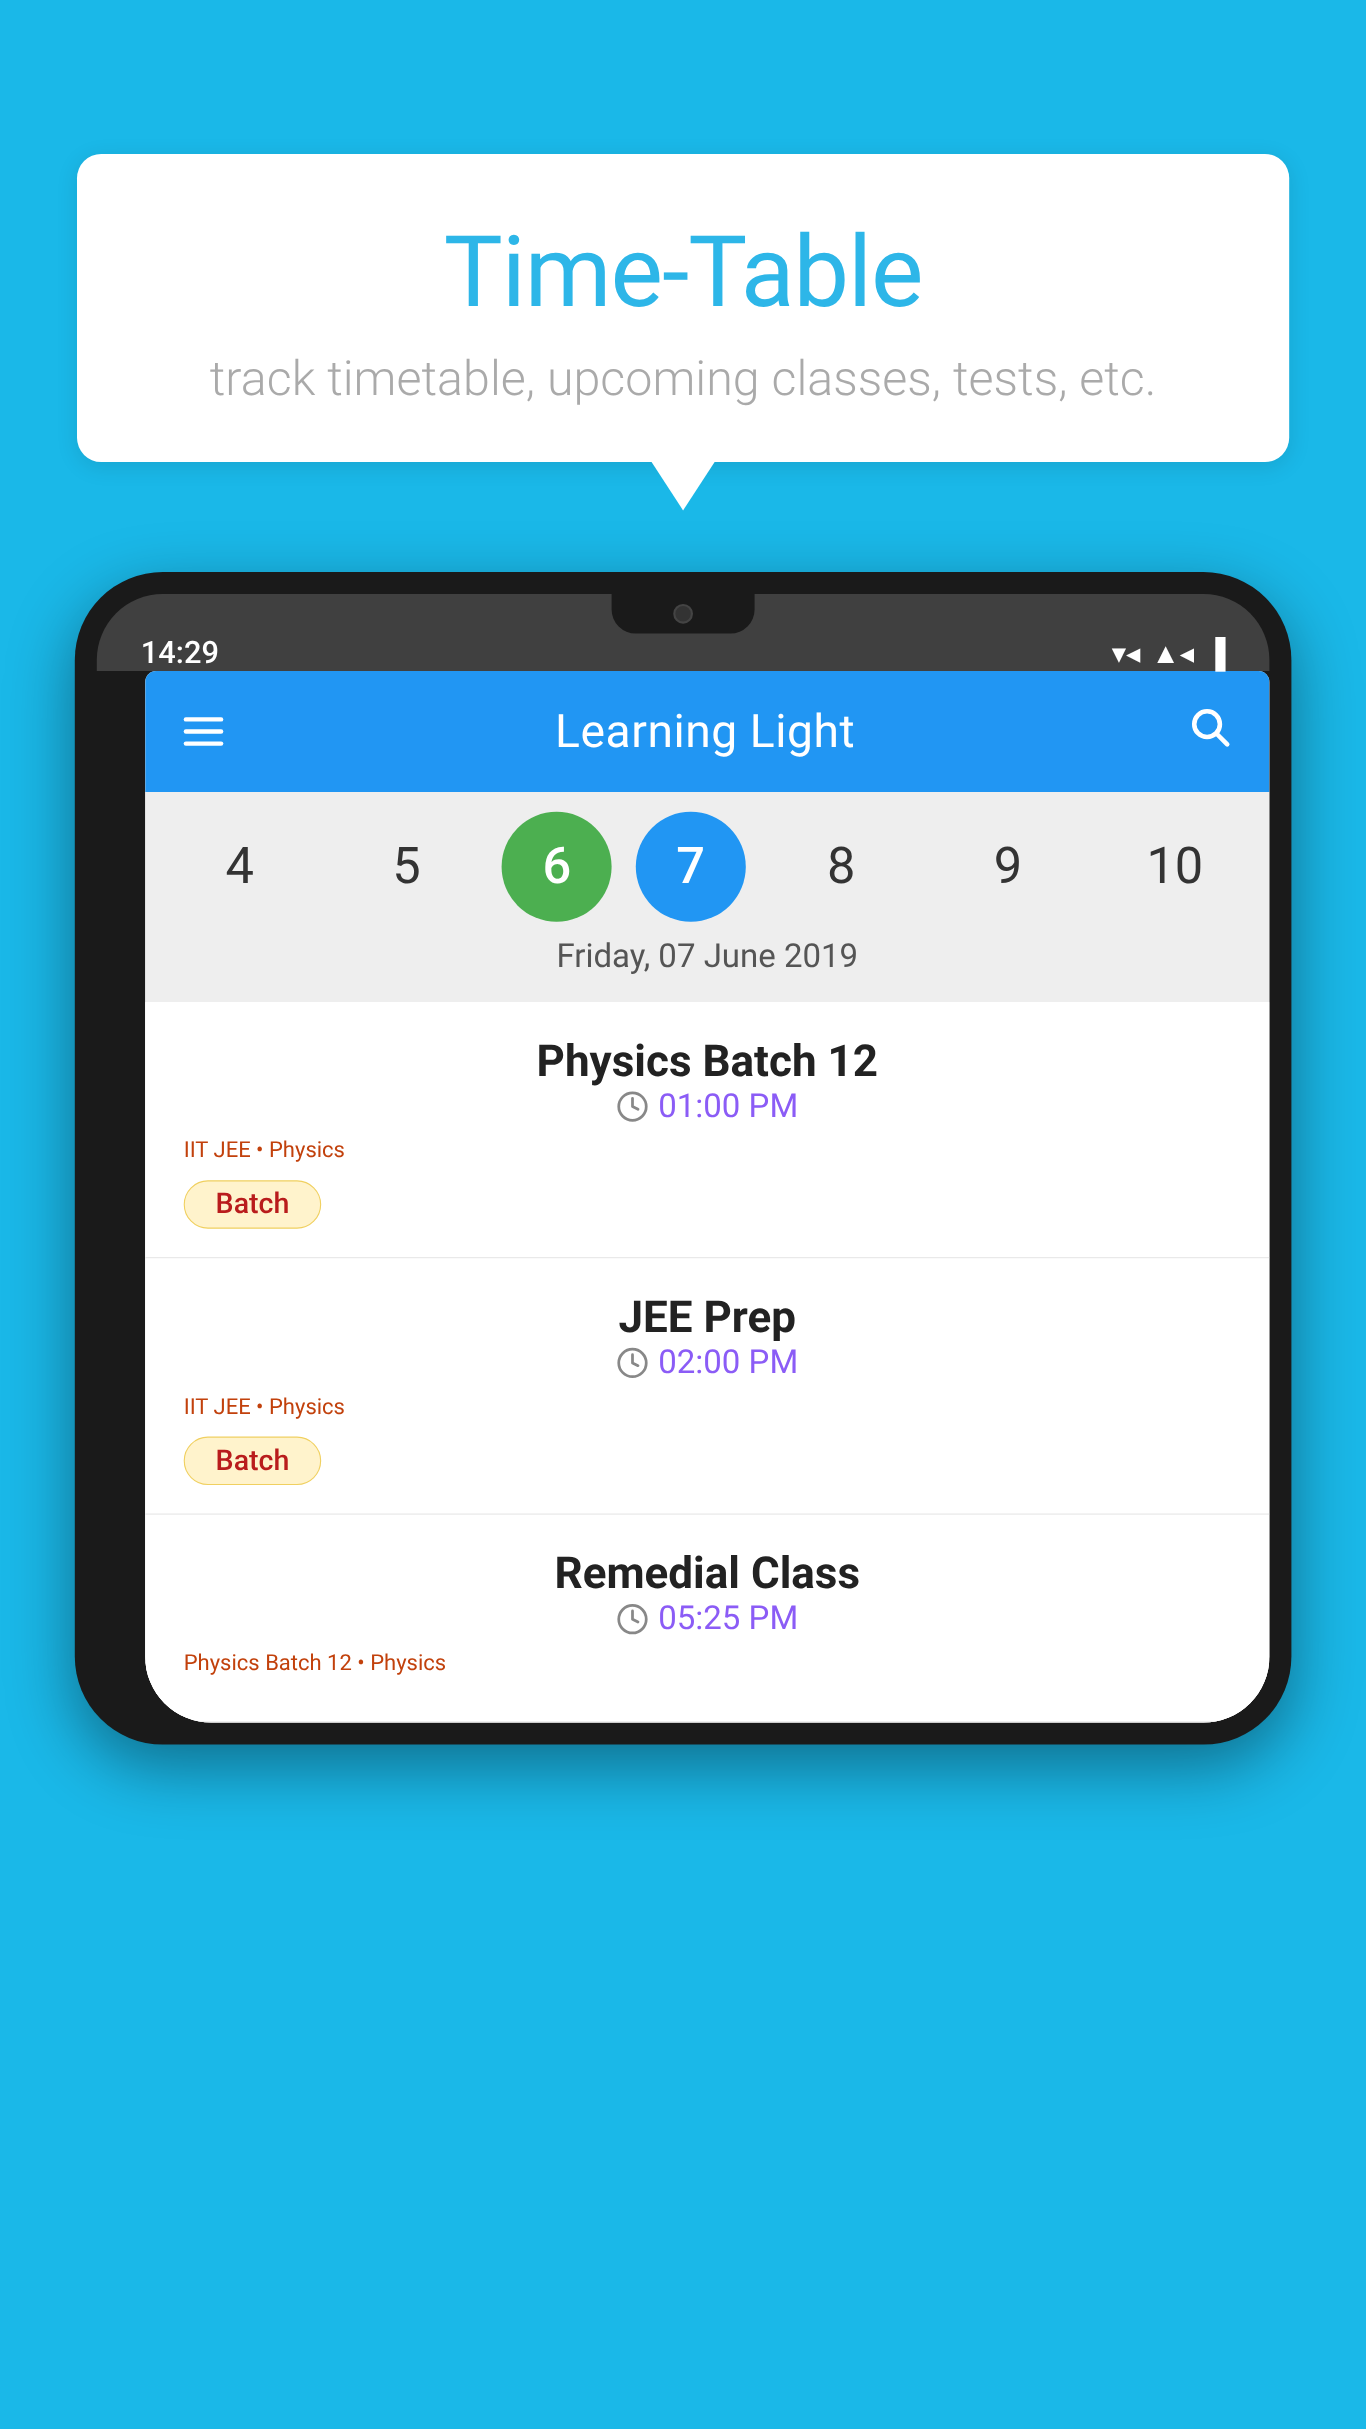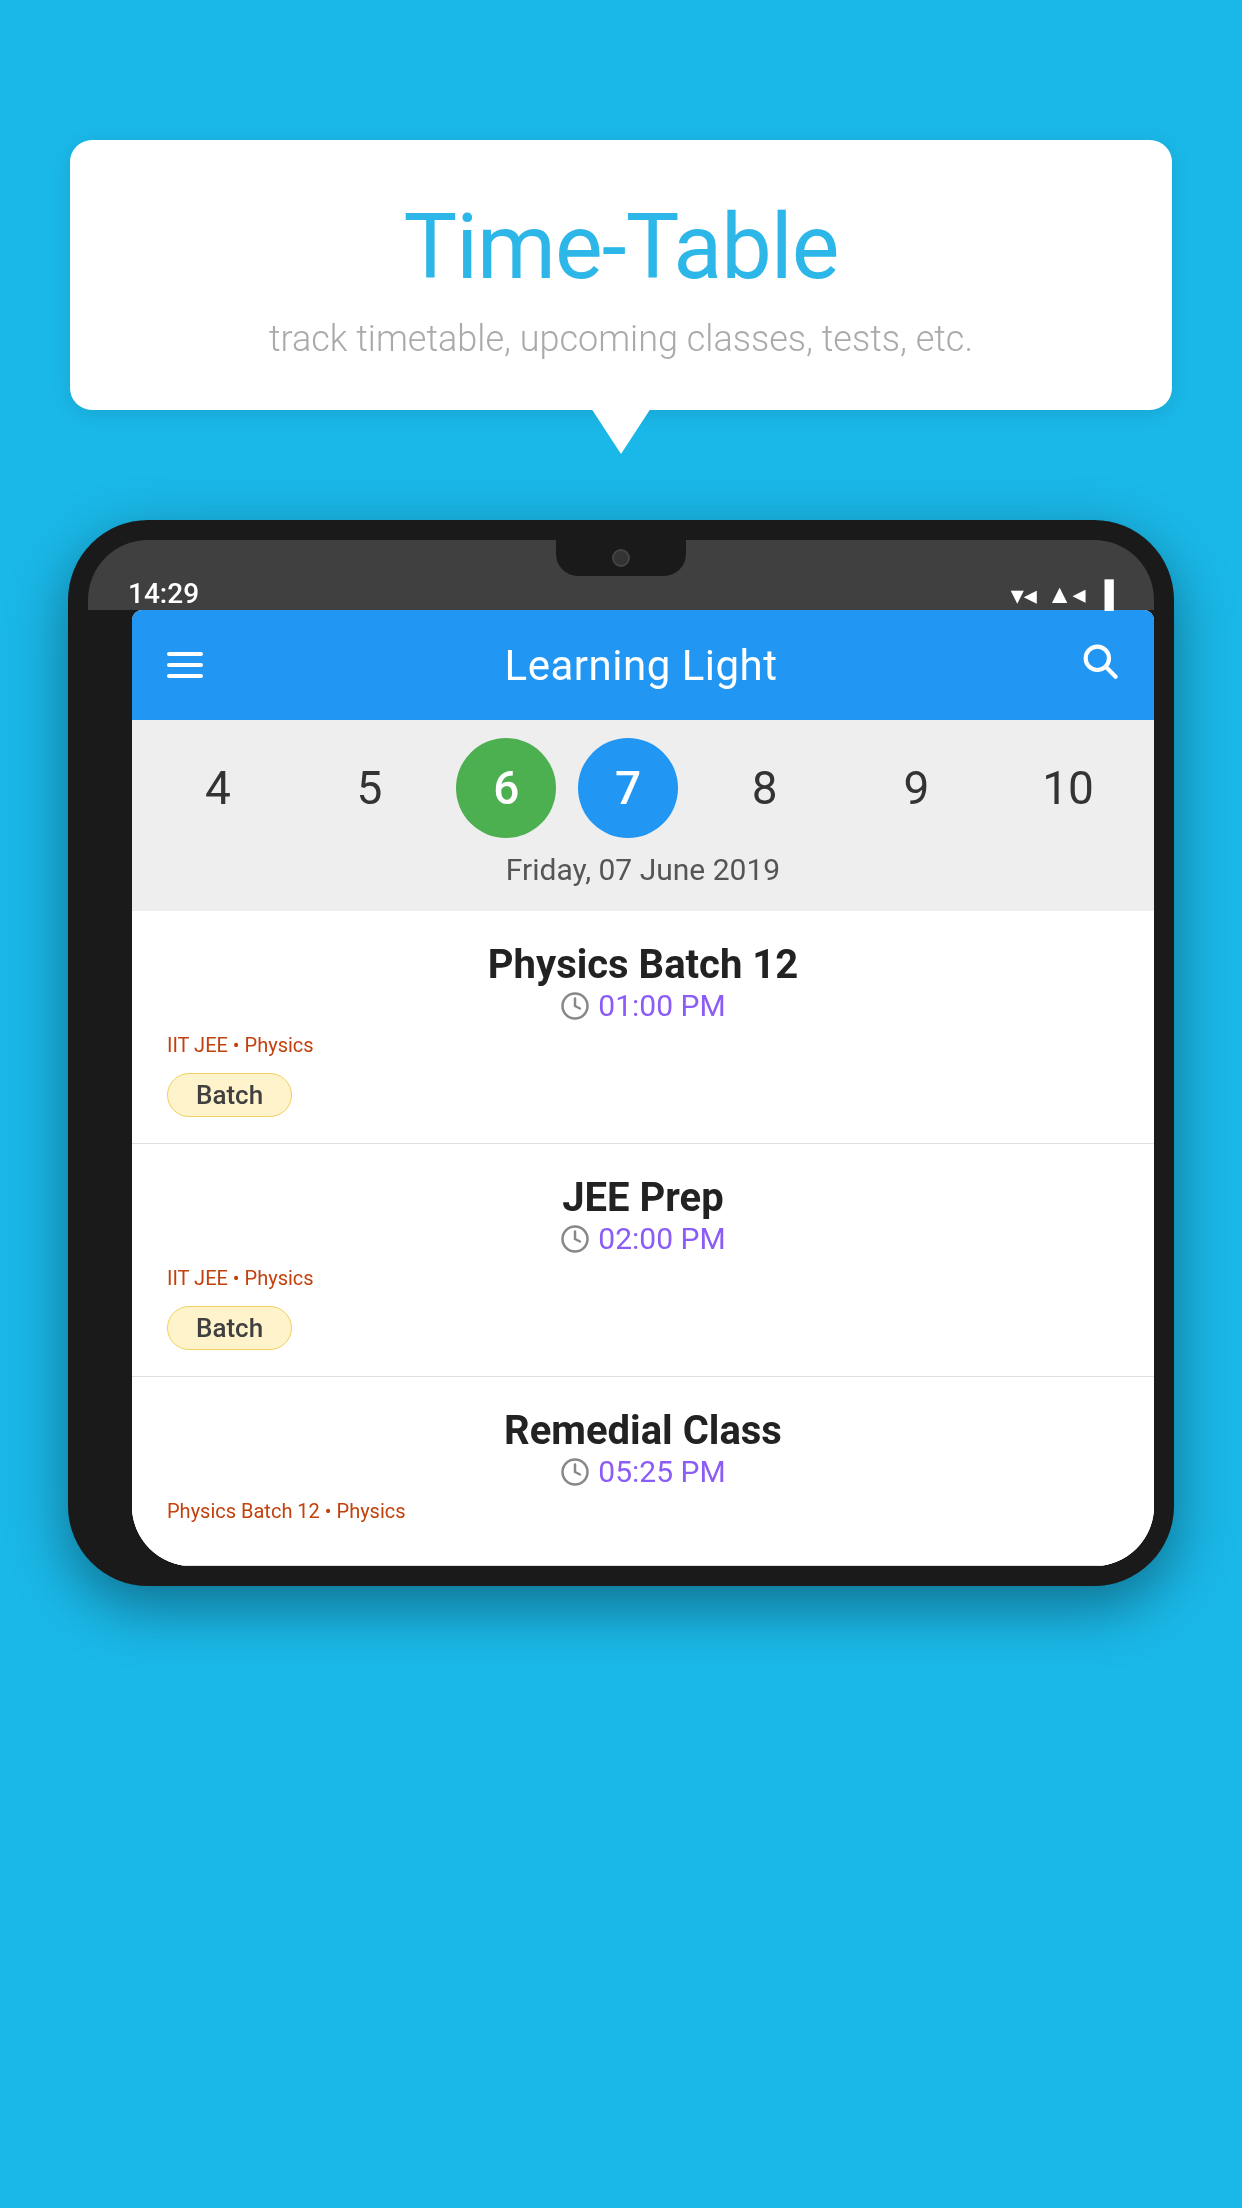--- a/index.html
+++ b/index.html
@@ -46,21 +46,21 @@
 
     .bubble-title {
       font-size: 90px;
       font-weight: 400;
       color: #2db6e8;
       margin-bottom: 18px;
       letter-spacing: -1px;
     }
 
     .bubble-subtitle {
-      font-size: 36px;
+      font-size: 44px;
       color: #aaa;
       font-weight: 300;
     }
 
     
     .phone-wrapper {
       position: absolute;
       top: 520px;
       left: 68px;
       right: 68px;
@@ -271,21 +271,21 @@
 
     .schedule-item-subtitle {
       font-size: 20px;
       color: #c2410c;
       margin-bottom: 16px;
     }
 
     .batch-tag {
       display: inline-block;
       background: #fff3cc;
-      color: #404040;
+      color: #b91c1c;
       border: 1.5px solid #f0d060;
       border-radius: 30px;
       padding: 6px 28px;
       font-size: 26px;
       font-weight: 500;
     }
 
   </style>
 </head>
 <body>

